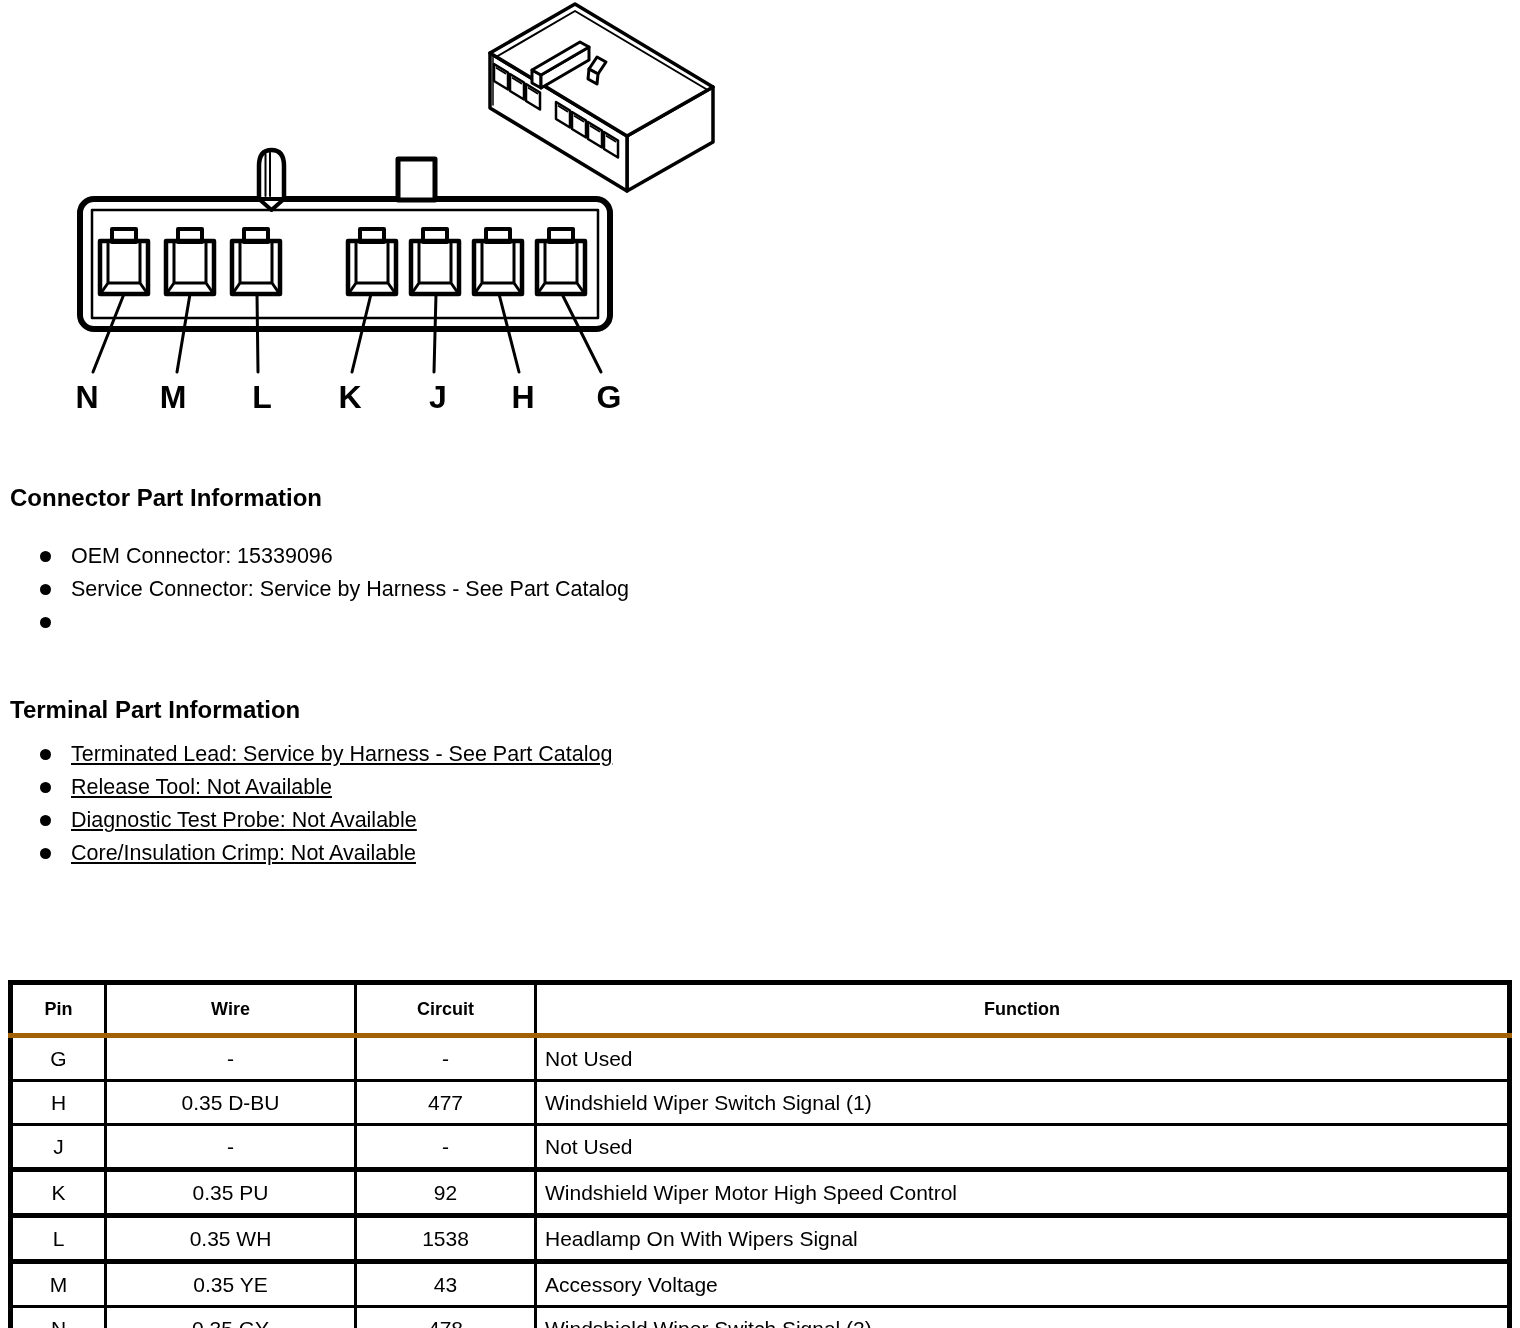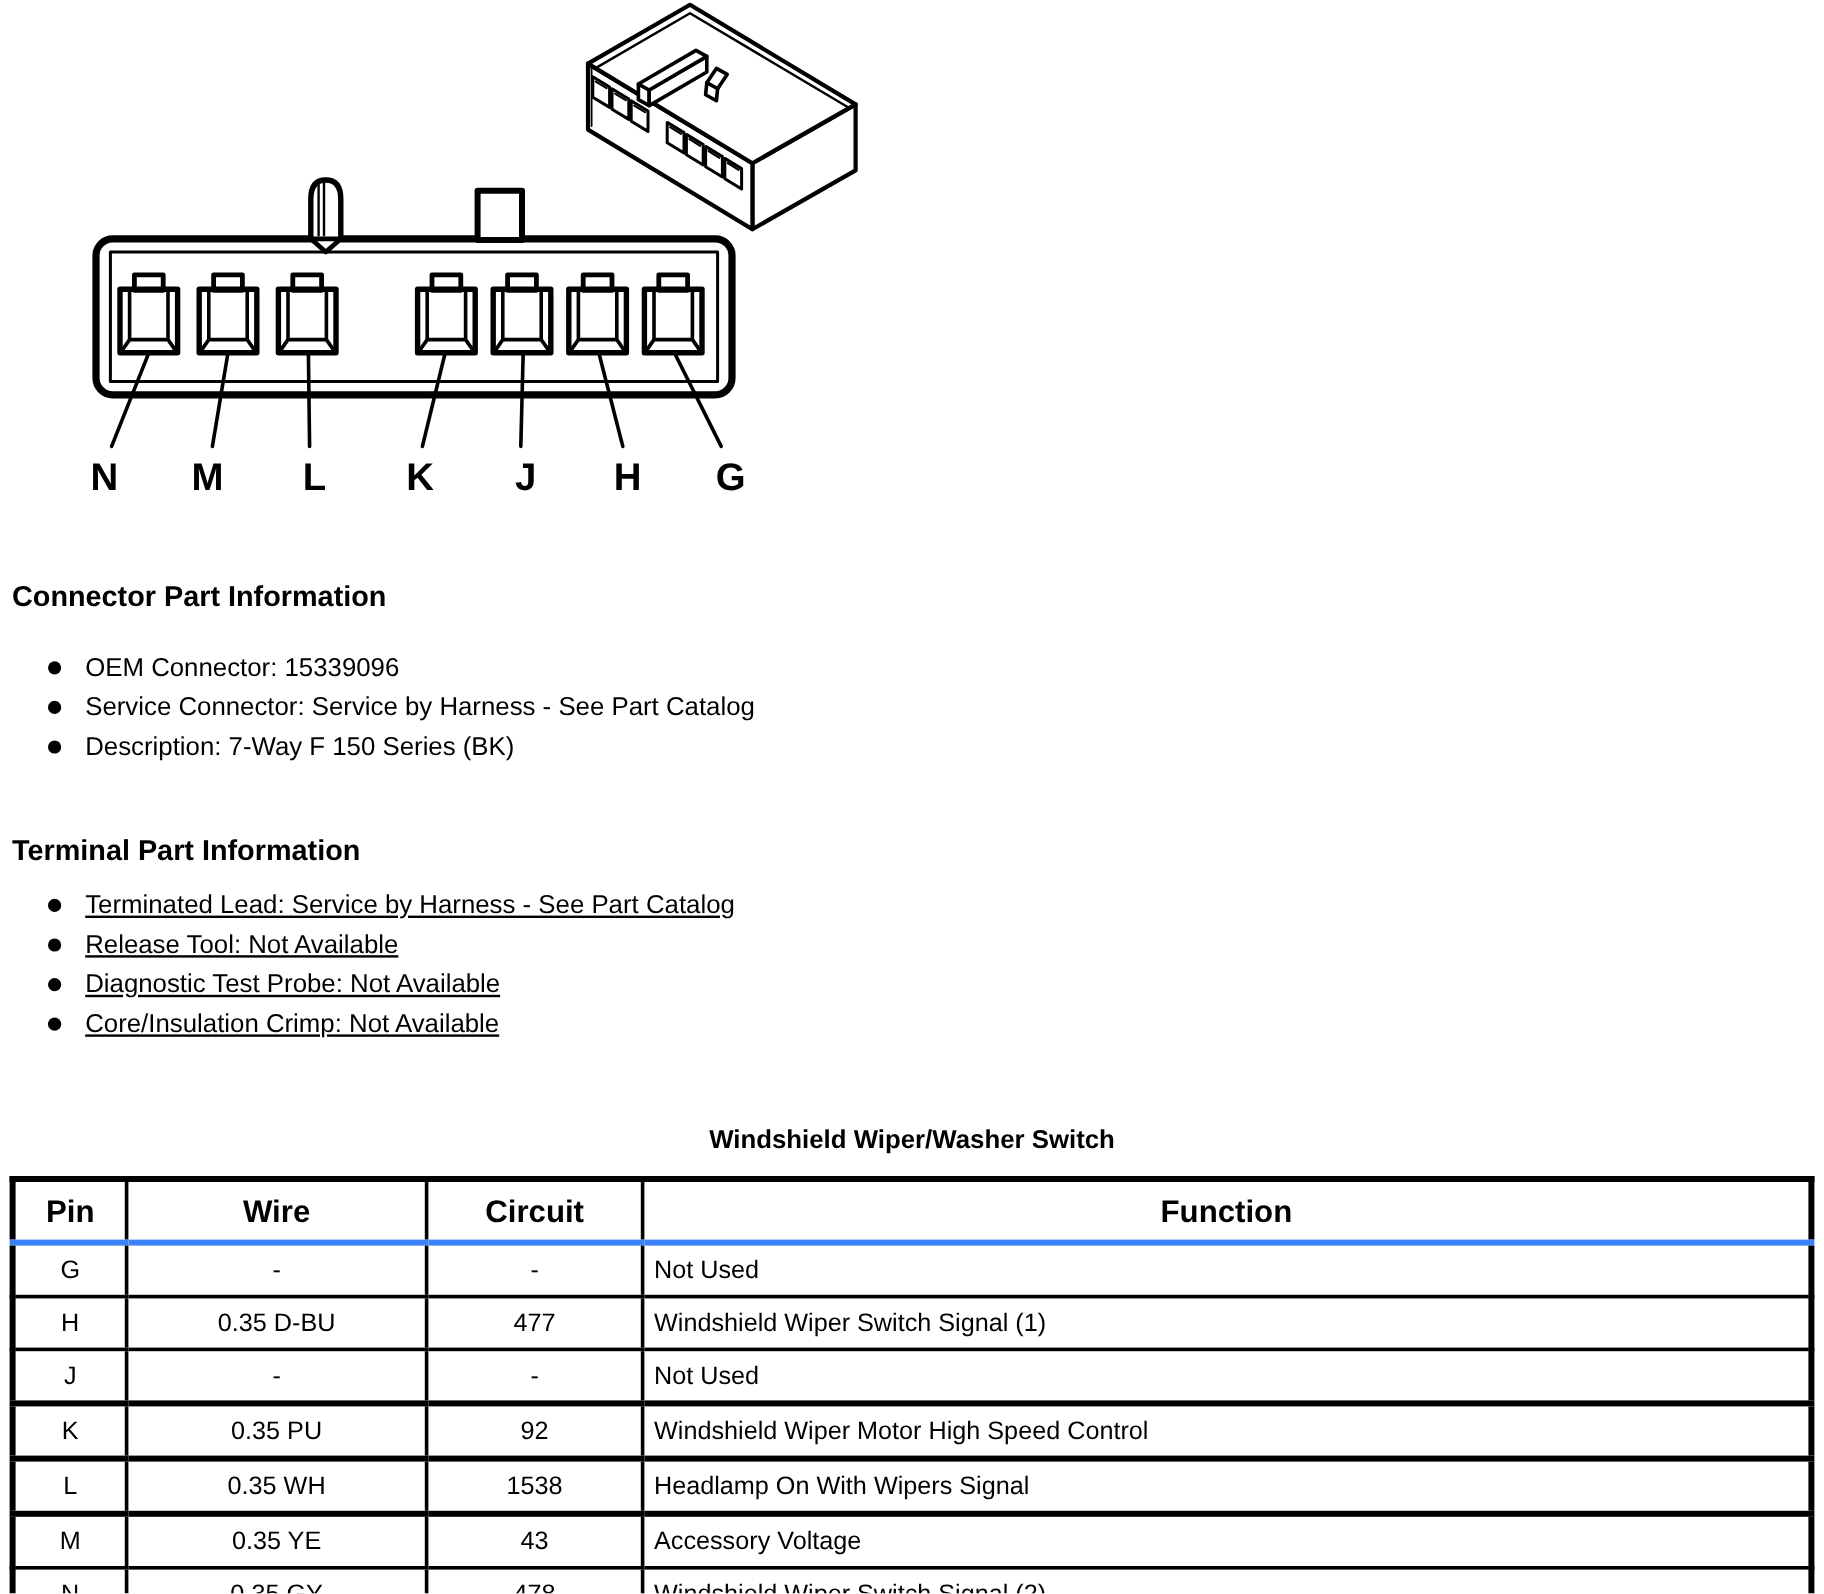--- a/index.html
+++ b/index.html
@@ -76,23 +76,23 @@
     border-left:3px solid #000;
     padding:0;
     vertical-align:middle;
     text-align:center;
     overflow:hidden;
     white-space:nowrap;
   }
   table.pin-table th:first-child, table.pin-table td:first-child{border-left:none;}
   table.pin-table thead th{
     height:48px;
-    font-size:26px;
+    font-size:18px;
     font-weight:bold;
-    border-bottom:5px solid #3b82f6;
+    border-bottom:5px solid #a16207;
   }
   table.pin-table tbody td{height:41px;}
   table.pin-table td.fn{text-align:left;padding-left:8px;}
   tr.b-thin  td{border-bottom:3px solid #000;}
   tr.b-thick td{border-bottom:5px solid #000;}
   tr.b-none  td{border-bottom:none;}
 </style>
 </head>
 <body>
 
@@ -214,21 +214,20 @@
     <li>
       <span class="bullet-dot"></span>
       <span>OEM Connector: 15339096</span>
     </li>
     <li>
       <span class="bullet-dot"></span>
       <span>Service Connector: Service by Harness - See Part Catalog</span>
     </li>
     <li>
       <span class="bullet-dot"></span>
-      <span>Description: 7-Way F 150 Series (BK)</span>
     </li>
   </ul>
 
   <h2 class="section-heading" id="heading-terminal">Terminal Part Information</h2>
 
   <ul class="bullet-list" id="list-terminal">
     <li>
       <span class="bullet-dot"></span>
       <span>Terminated Lead: Service by Harness - See Part Catalog</span>
     </li>
@@ -239,21 +238,20 @@
     <li>
       <span class="bullet-dot"></span>
       <span>Diagnostic Test Probe: Not Available</span>
     </li>
     <li>
       <span class="bullet-dot"></span>
       <span>Core/Insulation Crimp: Not Available</span>
     </li>
   </ul>
 
-  <div class="table-title">Windshield Wiper/Washer Switch</div>
 
   <table class="pin-table">
     <colgroup>
       <col style="width:95px">
       <col style="width:250px">
       <col style="width:180px">
       <col>
     </colgroup>
     <thead>
       <tr>

